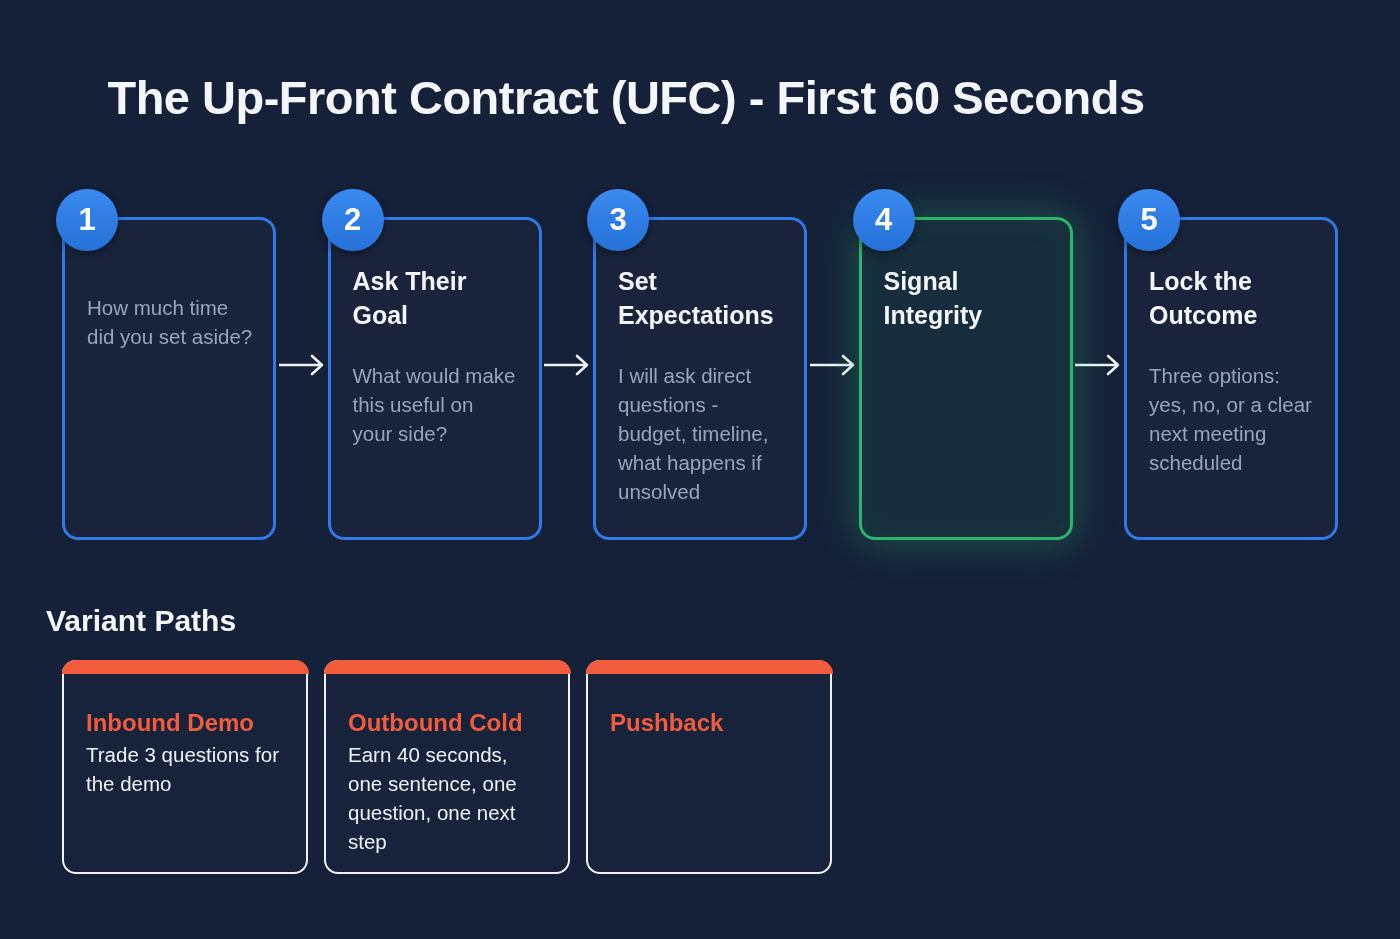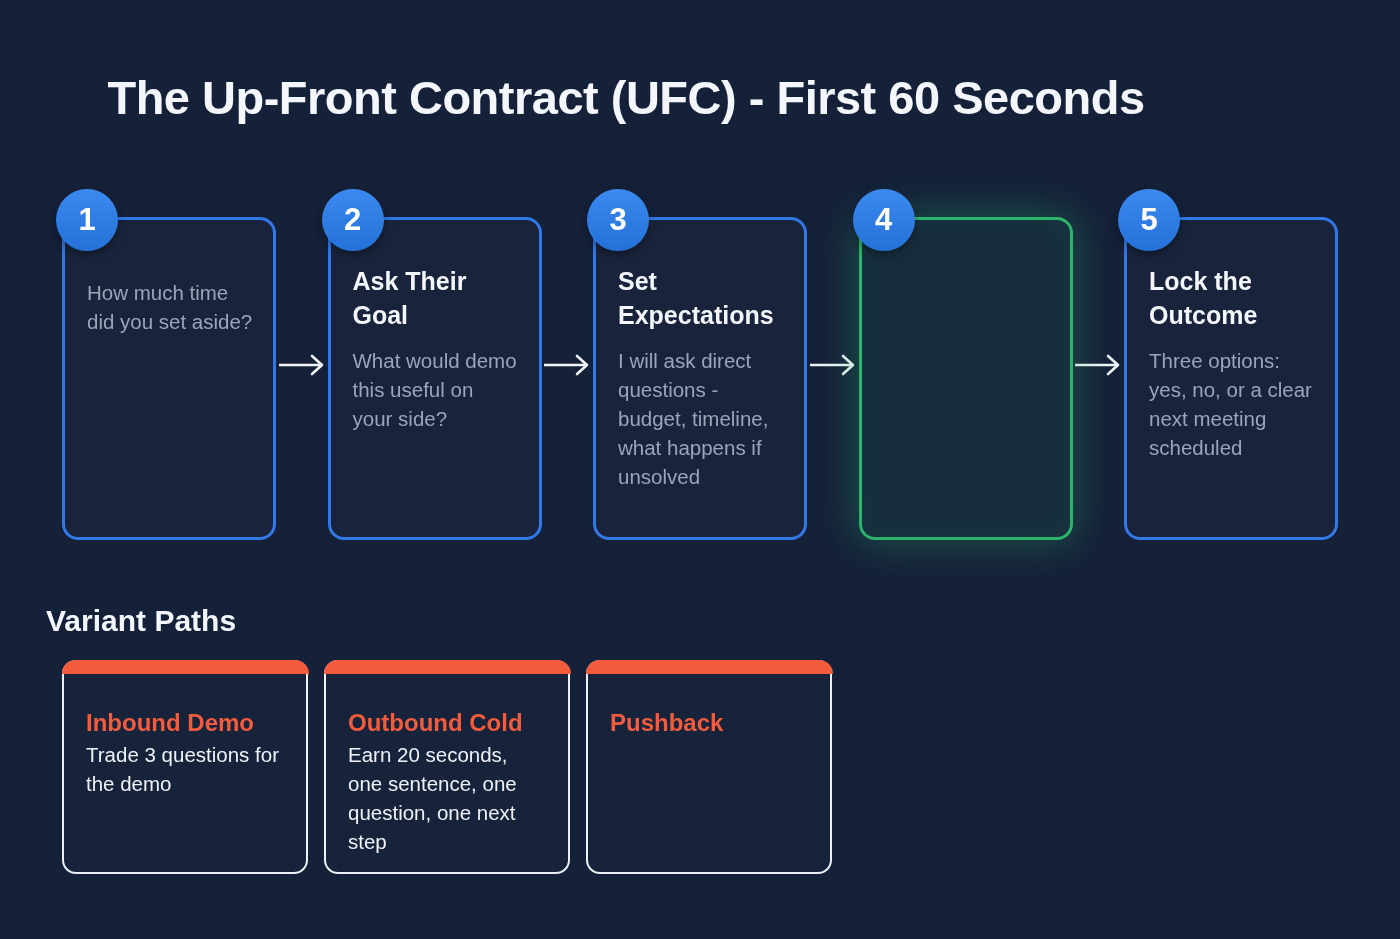--- a/index.html
+++ b/index.html
@@ -63,21 +63,21 @@
     box-shadow:0 4px 10px rgba(0,0,0,0.35);
     z-index:2;
   }
   .step-title{
     color:var(--white);
     font-size:25px;
     font-weight:700;
     line-height:34px;
   }
   .step-body{
-    margin-top:14px;
+    margin-top:29px;
     color:var(--muted);
     font-size:20.5px;
     line-height:29px;
   }
   .arrow{
     flex:1 1 auto;
     display:flex;
     justify-content:center;
     margin-top:135px;
   }
@@ -137,21 +137,21 @@
   <div class="arrow">
     <svg width="50" height="26" viewBox="0 0 50 26">
       <line x1="2" y1="13" x2="44" y2="13" stroke="#f2f4f8" stroke-width="2.6"></line>
       <polyline points="35,4 45,13 35,22" fill="none" stroke="#f2f4f8" stroke-width="2.6" stroke-linecap="round" stroke-linejoin="round"></polyline>
     </svg>
   </div>
 
   <div class="step-card">
     <div class="step-badge">2</div>
     <div class="step-title">Ask Their Goal</div>
-    <div class="step-body">What would demo this useful on your side?</div>
+    <div class="step-body">What would make this useful on your side?</div>
   </div>
 
   <div class="arrow">
     <svg width="50" height="26" viewBox="0 0 50 26">
       <line x1="2" y1="13" x2="44" y2="13" stroke="#f2f4f8" stroke-width="2.6"></line>
       <polyline points="35,4 45,13 35,22" fill="none" stroke="#f2f4f8" stroke-width="2.6" stroke-linecap="round" stroke-linejoin="round"></polyline>
     </svg>
   </div>
 
   <div class="step-card">
@@ -162,20 +162,21 @@
 
   <div class="arrow">
     <svg width="50" height="26" viewBox="0 0 50 26">
       <line x1="2" y1="13" x2="44" y2="13" stroke="#f2f4f8" stroke-width="2.6"></line>
       <polyline points="35,4 45,13 35,22" fill="none" stroke="#f2f4f8" stroke-width="2.6" stroke-linecap="round" stroke-linejoin="round"></polyline>
     </svg>
   </div>
 
   <div class="step-card highlight">
     <div class="step-badge">4</div>
+    <div class="step-title">Signal Integrity</div>
   </div>
 
   <div class="arrow">
     <svg width="50" height="26" viewBox="0 0 50 26">
       <line x1="2" y1="13" x2="44" y2="13" stroke="#f2f4f8" stroke-width="2.6"></line>
       <polyline points="35,4 45,13 35,22" fill="none" stroke="#f2f4f8" stroke-width="2.6" stroke-linecap="round" stroke-linejoin="round"></polyline>
     </svg>
   </div>
 
   <div class="step-card">
@@ -190,20 +191,20 @@
 <div class="variant-row" id="variant-row">
   <div class="vcard">
     <div class="vcard-topbar"></div>
     <div class="vcard-title">Inbound Demo</div>
     <div class="vcard-body">Trade 3 questions for the demo</div>
   </div>
 
   <div class="vcard">
     <div class="vcard-topbar"></div>
     <div class="vcard-title">Outbound Cold</div>
-    <div class="vcard-body">Earn 20 seconds, one sentence, one question, one next step</div>
+    <div class="vcard-body">Earn 40 seconds, one sentence, one question, one next step</div>
   </div>
 
   <div class="vcard">
     <div class="vcard-topbar"></div>
     <div class="vcard-title">Pushback</div>
   </div>
 </div>
 
 </body></html>

